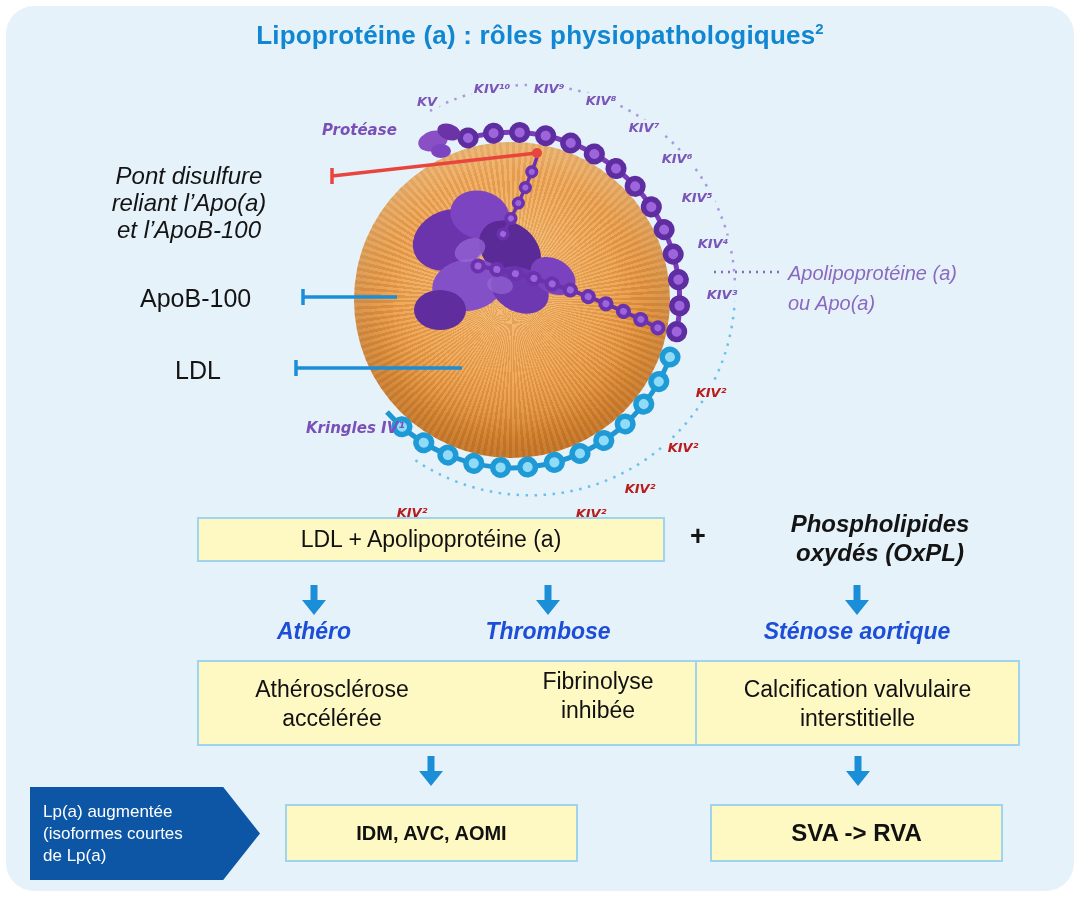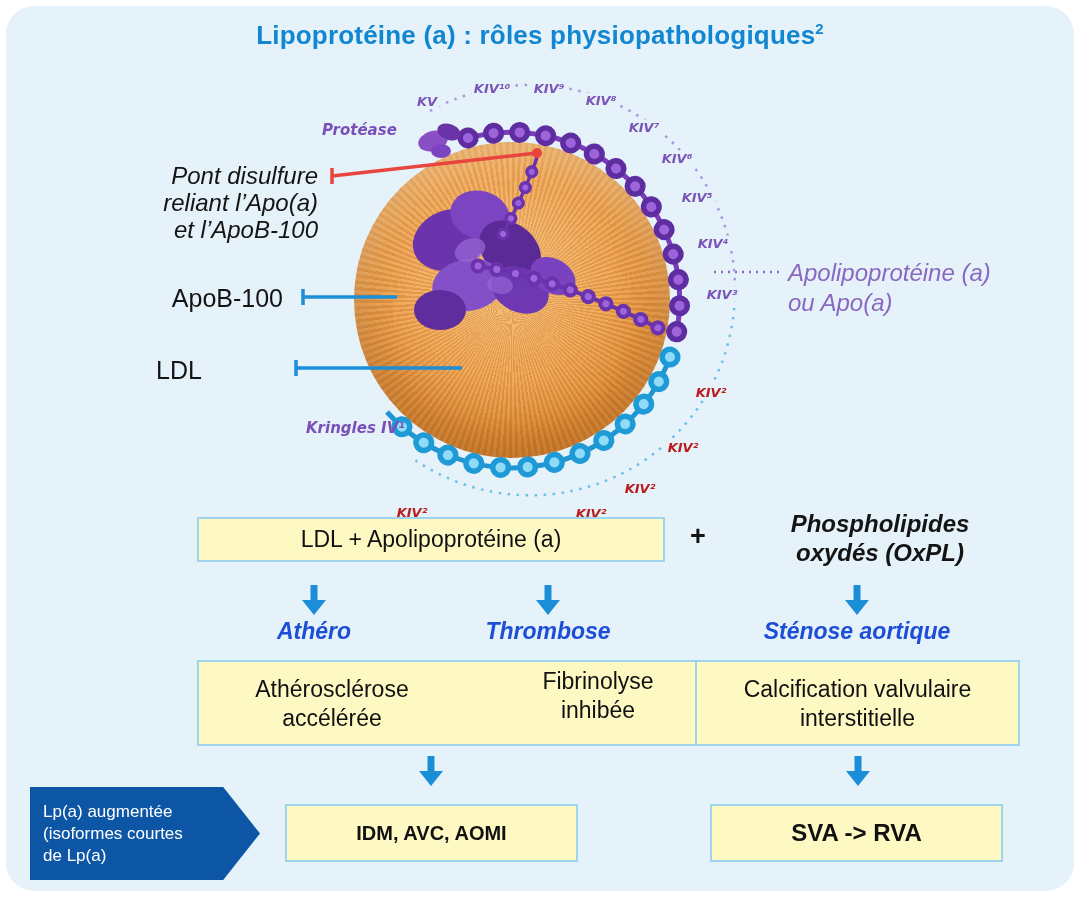--- a/index.html
+++ b/index.html
@@ -24,22 +24,22 @@
 
   
   .lbl{position:absolute;color:#141414;z-index:3;}
   .ring-label{position:absolute;transform:translate(-50%,-50%);z-index:3;
       font-family:"DejaVu Sans",sans-serif;font-size:13px;font-weight:bold;font-style:italic;
       background:#e6f2fa;padding:0 3px;white-space:nowrap;border-radius:4px;}
   .ring-p{color:#7a55b8;}
   .ring-b{color:#b91c1c;margin-top:47px;}
   .purple-small{font-family:"DejaVu Sans",sans-serif;color:#7a50b8;font-size:15px;font-weight:bold;font-style:italic;}
   .big-label{font-size:25px;}
-  .italic-block{font-style:italic;font-weight:500;font-size:24px;line-height:27px;text-align:right;}
-  .apoa-label{color:#8a68c0;font-style:italic;font-size:24px;line-height:30px;}
+  .italic-block{font-style:italic;font-weight:500;font-size:24px;line-height:27px;text-align:center;}
+  .apoa-label{color:#8a68c0;font-style:italic;font-size:20px;line-height:30px;}
 
   
   .box{position:absolute;background:#fef9c3;border:2px solid #9fd4ee;box-sizing:border-box;
        text-align:center;color:#111;z-index:3;}
   .row-label{position:absolute;font-size:23px;font-weight:bold;font-style:italic;color:#1d4ed8;
        text-align:center;z-index:3;}
   .down-arrow{position:absolute;width:24px;height:30px;z-index:3;}
   .down-arrow::before{content:"";position:absolute;left:50%;transform:translateX(-50%);
        top:0;width:7px;height:17px;background:#1b8ed8;}
   .down-arrow::after{content:"";position:absolute;left:50%;transform:translateX(-50%);top:15px;
@@ -143,23 +143,23 @@
   <span class="ring-label ring-b" style="left:412px;top:465px">KIV²</span>
 
   <div class="lbl purple-small" style="left:322px;top:121px">Protéase</div>
 
   <div class="lbl italic-block" style="left:60px;top:162px;width:258px">
     <div>Pont disulfure</div>
     <div>reliant l’Apo(a)</div>
     <div>et l’ApoB-100</div>
   </div>
 
-  <div class="lbl big-label" style="left:128px;top:284px;width:155px;text-align:right">ApoB-100</div>
-
-  <div class="lbl big-label" style="left:156px;top:356px;width:148px;text-align:left">LDL</div>
+  <div class="lbl big-label" style="left:140px;top:284px;width:155px;">ApoB-100</div>
+
+  <div class="lbl big-label" style="left:124px;top:356px;width:148px;text-align:center">LDL</div>
 
   <div class="lbl purple-small" style="left:306px;top:419px">Kringles IV¹</div>
 
   <div class="lbl apoa-label" style="left:788px;top:258px;width:270px">
     <div>Apolipoprotéine (a)</div>
     <div>ou Apo(a)</div>
   </div>
 
   <div class="box" style="left:197px;top:517px;width:468px;height:45px;font-size:23px;line-height:41px">LDL + Apolipoprotéine (a)</div>
 

